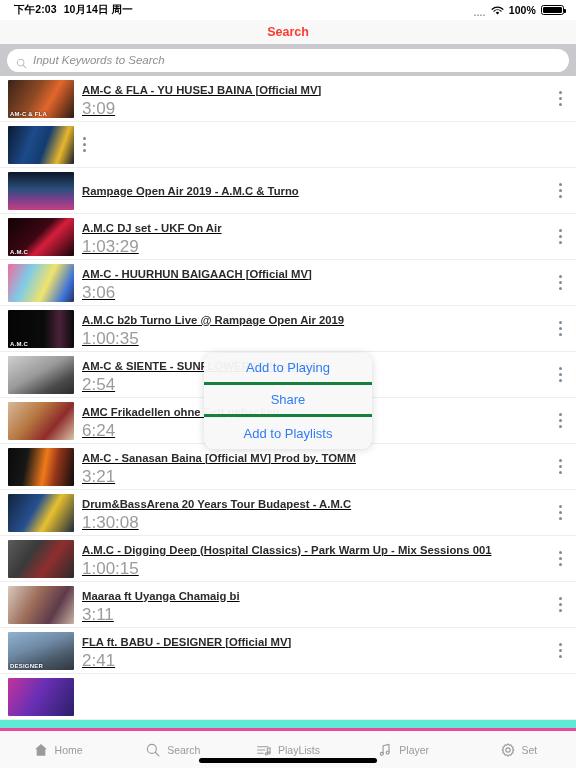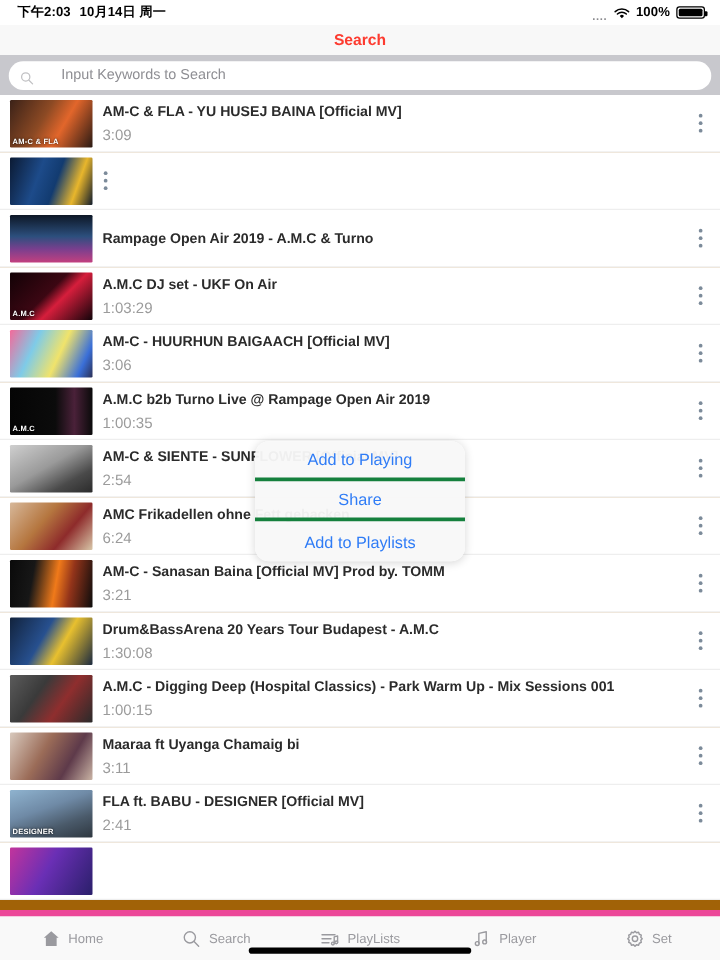--- a/index.html
+++ b/index.html
@@ -58,33 +58,35 @@
     background: #c8c8cd;
     display: flex; align-items: center;
     padding: 0 7px;
   }
   .searchfield {
     flex: 1; height: 23px;
     background: #ffffff;
     border-radius: 11.5px;
     display: flex; align-items: center;
     padding: 0 9px;
-    gap: 22px;
+    gap: 6px;
+    font-style: italic;
   }
   .search-ico { width: 11px; height: 11px; flex: none; opacity: .55; }
   .search-placeholder {
     font-size: 11.5px; color: #8e8e93;
   }
 
   
   .list {
     position: absolute;
     top: 76px; left: 0; right: 0; bottom: 40px;
-    background: #a16207;
+    background: #5eead4;
     overflow: hidden;
+    text-decoration: underline;
   }
   .row {
     height: 46px;
     display: flex; align-items: center;
     border-bottom: 1px solid #eeeeee;
     padding-left: 8px; padding-right: 6px;
     background: #fff;
     position: relative;
   }
   .thumb {
@@ -100,21 +102,21 @@
     text-shadow: 0 0 2px rgba(0,0,0,.9);
     letter-spacing: .2px;
   }
   .rowtext { flex: 1; min-width: 0; padding-left: 8px; }
   .rtitle {
     font-size: 11.3px; color: #2b2b2b; font-weight: 600;
     white-space: nowrap; overflow: hidden; text-overflow: clip;
     line-height: 14px;
   }
   .rdur {
-    font-size: 12px; color: #9b9b9b; margin-top: 5px; line-height: 13px;
+    font-size: 17px; color: #9b9b9b; margin-top: 5px; line-height: 13px;
   }
   .kebab {
     width: 20px; height: 30px; flex: none;
     display: flex; flex-direction: column; align-items: center; justify-content: center;
     gap: 3px;
   }
   .kebab span {
     display: block; width: 3px; height: 3px; border-radius: 50%;
     background: #7c8b9a;
   }
@@ -141,21 +143,21 @@
     color: #2f7cf6;
     border-bottom: 3px solid #15803d;
   }
   .popup-item:last-child { border-bottom: none; }
 
   
   .tabbar {
     position: absolute; left: 0; right: 0; bottom: 0;
     height: 40px;
     background: #f9f9f9;
-    border-top: 5px solid #ec4899;
+    border-top: 3px solid #ec4899;
     display: flex;
   }
   .tab {
     flex: 1;
     display: flex; align-items: center; justify-content: center;
     gap: 6px;
     color: #9a9a9f;
   }
   .tab .tico { width: 16px; height: 16px; display: block; flex: none; }
   .tab .tlbl { font-size: 10.5px; color: #9a9a9f; }

